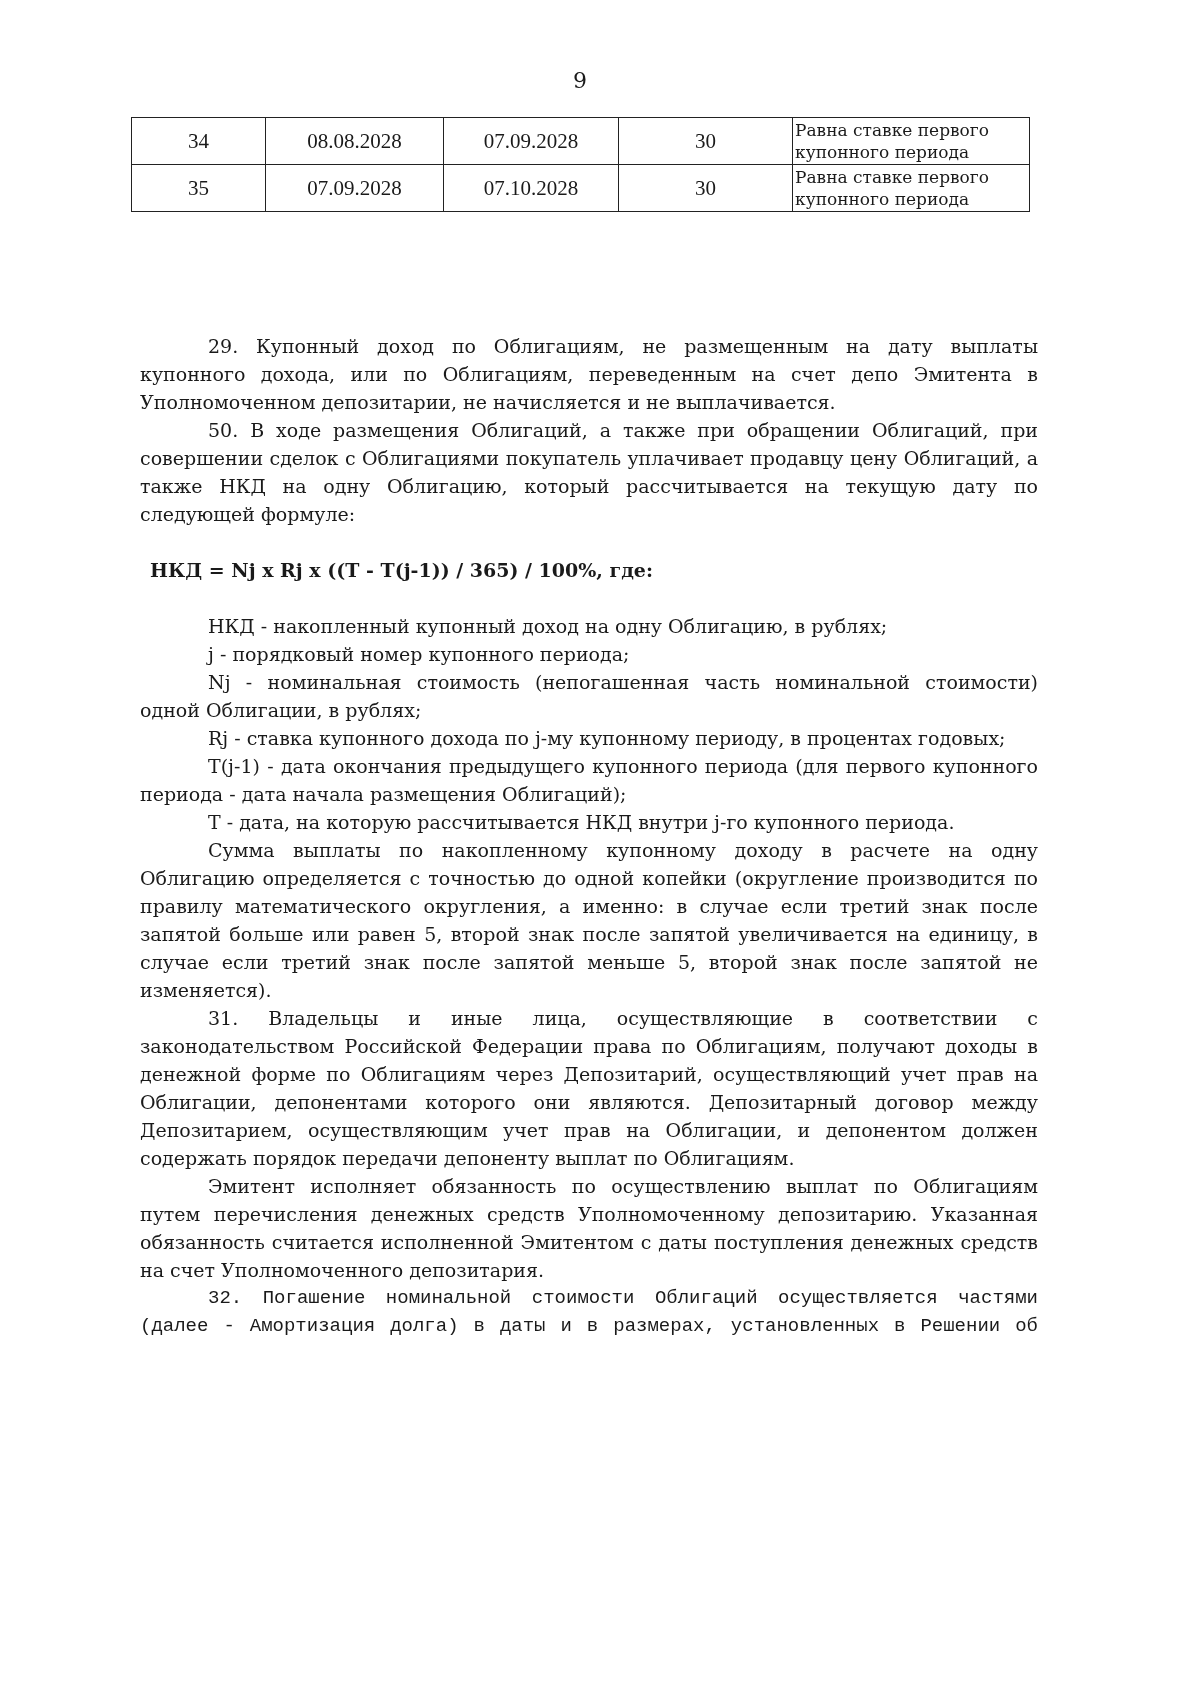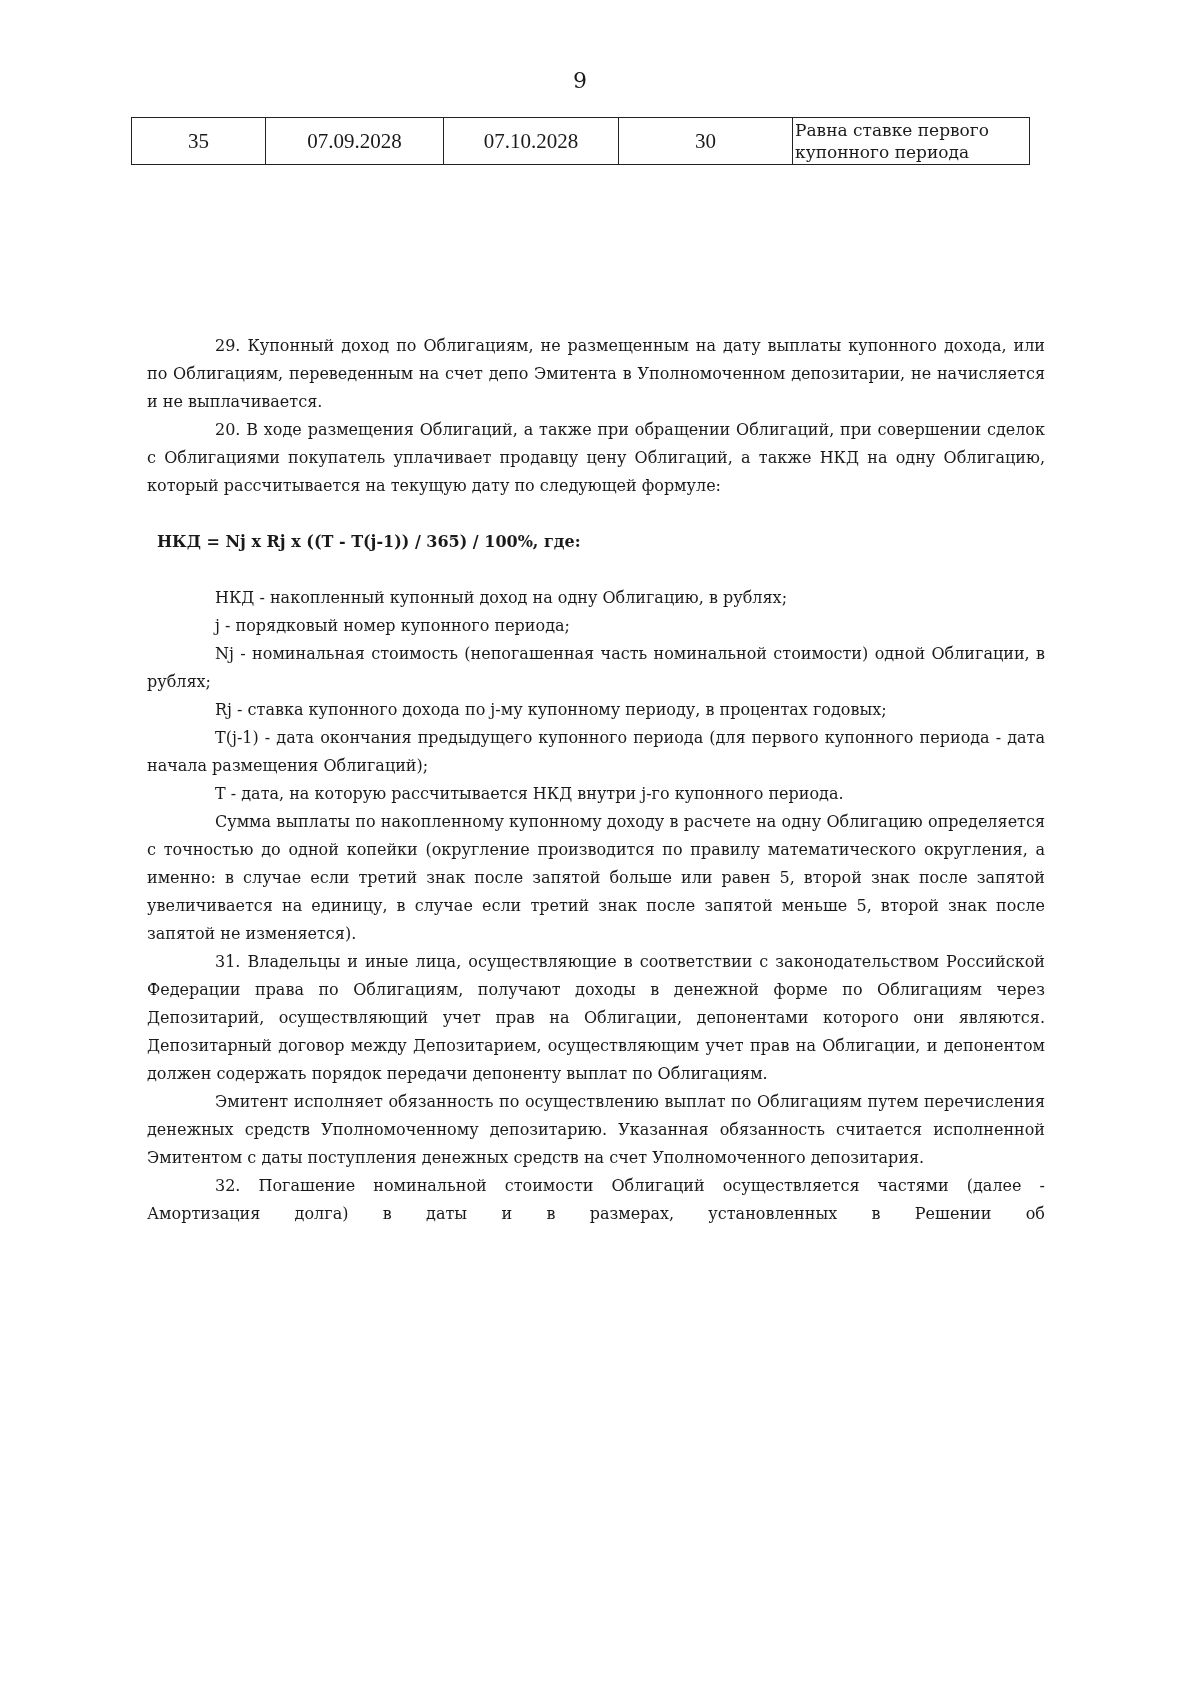--- a/index.html
+++ b/index.html
@@ -7,53 +7,60 @@
          font-family: "DejaVu Serif", "Liberation Serif", serif; color: #1a1a1a; }
   .page-num { position: absolute; top: 68px; left: 0; width: 1160px; text-align: center;
               font-size: 22px; }
   table.coupons { position: absolute; top: 117px; left: 131px; width: 898px;
                   border-collapse: collapse; table-layout: fixed; }
   table.coupons td { border: 1.5px solid #222; height: 46px; padding: 0;
                      font-size: 21px; text-align: center; vertical-align: middle;
                      font-family: "Liberation Serif", serif; }
   table.coupons td.rate { text-align: left; font-size: 17px; line-height: 22px; padding-left: 2px;
                           font-family: "DejaVu Serif", serif; }
-  .body-text { position: absolute; top: 332px; left: 147px; width: 898px;
-               font-size: 16px; line-height: 28px; font-family: "DejaVu Serif", serif; }
+  .body-text { position: absolute; top: 332px; left: 140px; width: 898px;
+               font-size: 19px; line-height: 28px; font-family: "DejaVu Serif", serif; }
   .body-text p { margin: 0; text-align: justify; text-indent: 68px; }
   .body-text p.formula { text-align: left; text-indent: 0; margin: 28px 0 28px 0; padding-left: 10px; font-weight: bold; }
-  .body-text p.spread { text-align-last: justify; }
+  .body-text p.spread { text-align-last: justify; font-family: Liberation Mono, monospace; }
 </style>
 </head>
 <body>
 
 <div class="page-num">9</div>
 
 <table class="coupons">
   <colgroup>
     <col style="width:134px">
       <col style="width:178px">
       <col style="width:175px">
       <col style="width:174px">
       <col style="width:237px">
   </colgroup>
   <tbody>
     <tr>
+      <td>34</td>
+      <td>08.08.2028</td>
+      <td>07.09.2028</td>
+      <td>30</td>
+      <td class="rate">Равна ставке первого купонного периода</td>
+    </tr>
+    <tr>
       <td>35</td>
       <td>07.09.2028</td>
       <td>07.10.2028</td>
       <td>30</td>
       <td class="rate">Равна ставке первого купонного периода</td>
     </tr>
   </tbody>
 </table>
 
 <div class="body-text">
   <p>29. Купонный доход по Облигациям, не размещенным на дату выплаты купонного дохода, или по Облигациям, переведенным на счет депо Эмитента в Уполномоченном депозитарии, не начисляется и не выплачивается.</p>
-  <p>20. В ходе размещения Облигаций, а также при обращении Облигаций, при совершении сделок с Облигациями покупатель уплачивает продавцу цену Облигаций, а также НКД на одну Облигацию, который рассчитывается на текущую дату по следующей формуле:</p>
+  <p>50. В ходе размещения Облигаций, а также при обращении Облигаций, при совершении сделок с Облигациями покупатель уплачивает продавцу цену Облигаций, а также НКД на одну Облигацию, который рассчитывается на текущую дату по следующей формуле:</p>
   <p class="formula">НКД = Nj x Rj x ((T - T(j-1)) / 365) / 100%, где:</p>
   <p>НКД - накопленный купонный доход на одну Облигацию, в рублях;</p>
   <p>j - порядковый номер купонного периода;</p>
   <p>Nj - номинальная стоимость (непогашенная часть номинальной стоимости) одной Облигации, в рублях;</p>
   <p>Rj - ставка купонного дохода по j-му купонному периоду, в процентах годовых;</p>
   <p>T(j-1) - дата окончания предыдущего купонного периода (для первого купонного периода - дата начала размещения Облигаций);</p>
   <p>T - дата, на которую рассчитывается НКД внутри j-го купонного периода.</p>
   <p>Сумма выплаты по накопленному купонному доходу в расчете на одну Облигацию определяется с точностью до одной копейки (округление производится по правилу математического округления, а именно: в случае если третий знак после запятой больше или равен 5, второй знак после запятой увеличивается на единицу, в случае если третий знак после запятой меньше 5, второй знак после запятой не изменяется).</p>
   <p>31. Владельцы и иные лица, осуществляющие в соответствии с законодательством Российской Федерации права по Облигациям, получают доходы в денежной форме по Облигациям через Депозитарий, осуществляющий учет прав на Облигации, депонентами которого они являются. Депозитарный договор между Депозитарием, осуществляющим учет прав на Облигации, и депонентом должен содержать порядок передачи депоненту выплат по Облигациям.</p>
   <p>Эмитент исполняет обязанность по осуществлению выплат по Облигациям путем перечисления денежных средств Уполномоченному депозитарию. Указанная обязанность считается исполненной Эмитентом с даты поступления денежных средств на счет Уполномоченного депозитария.</p>

